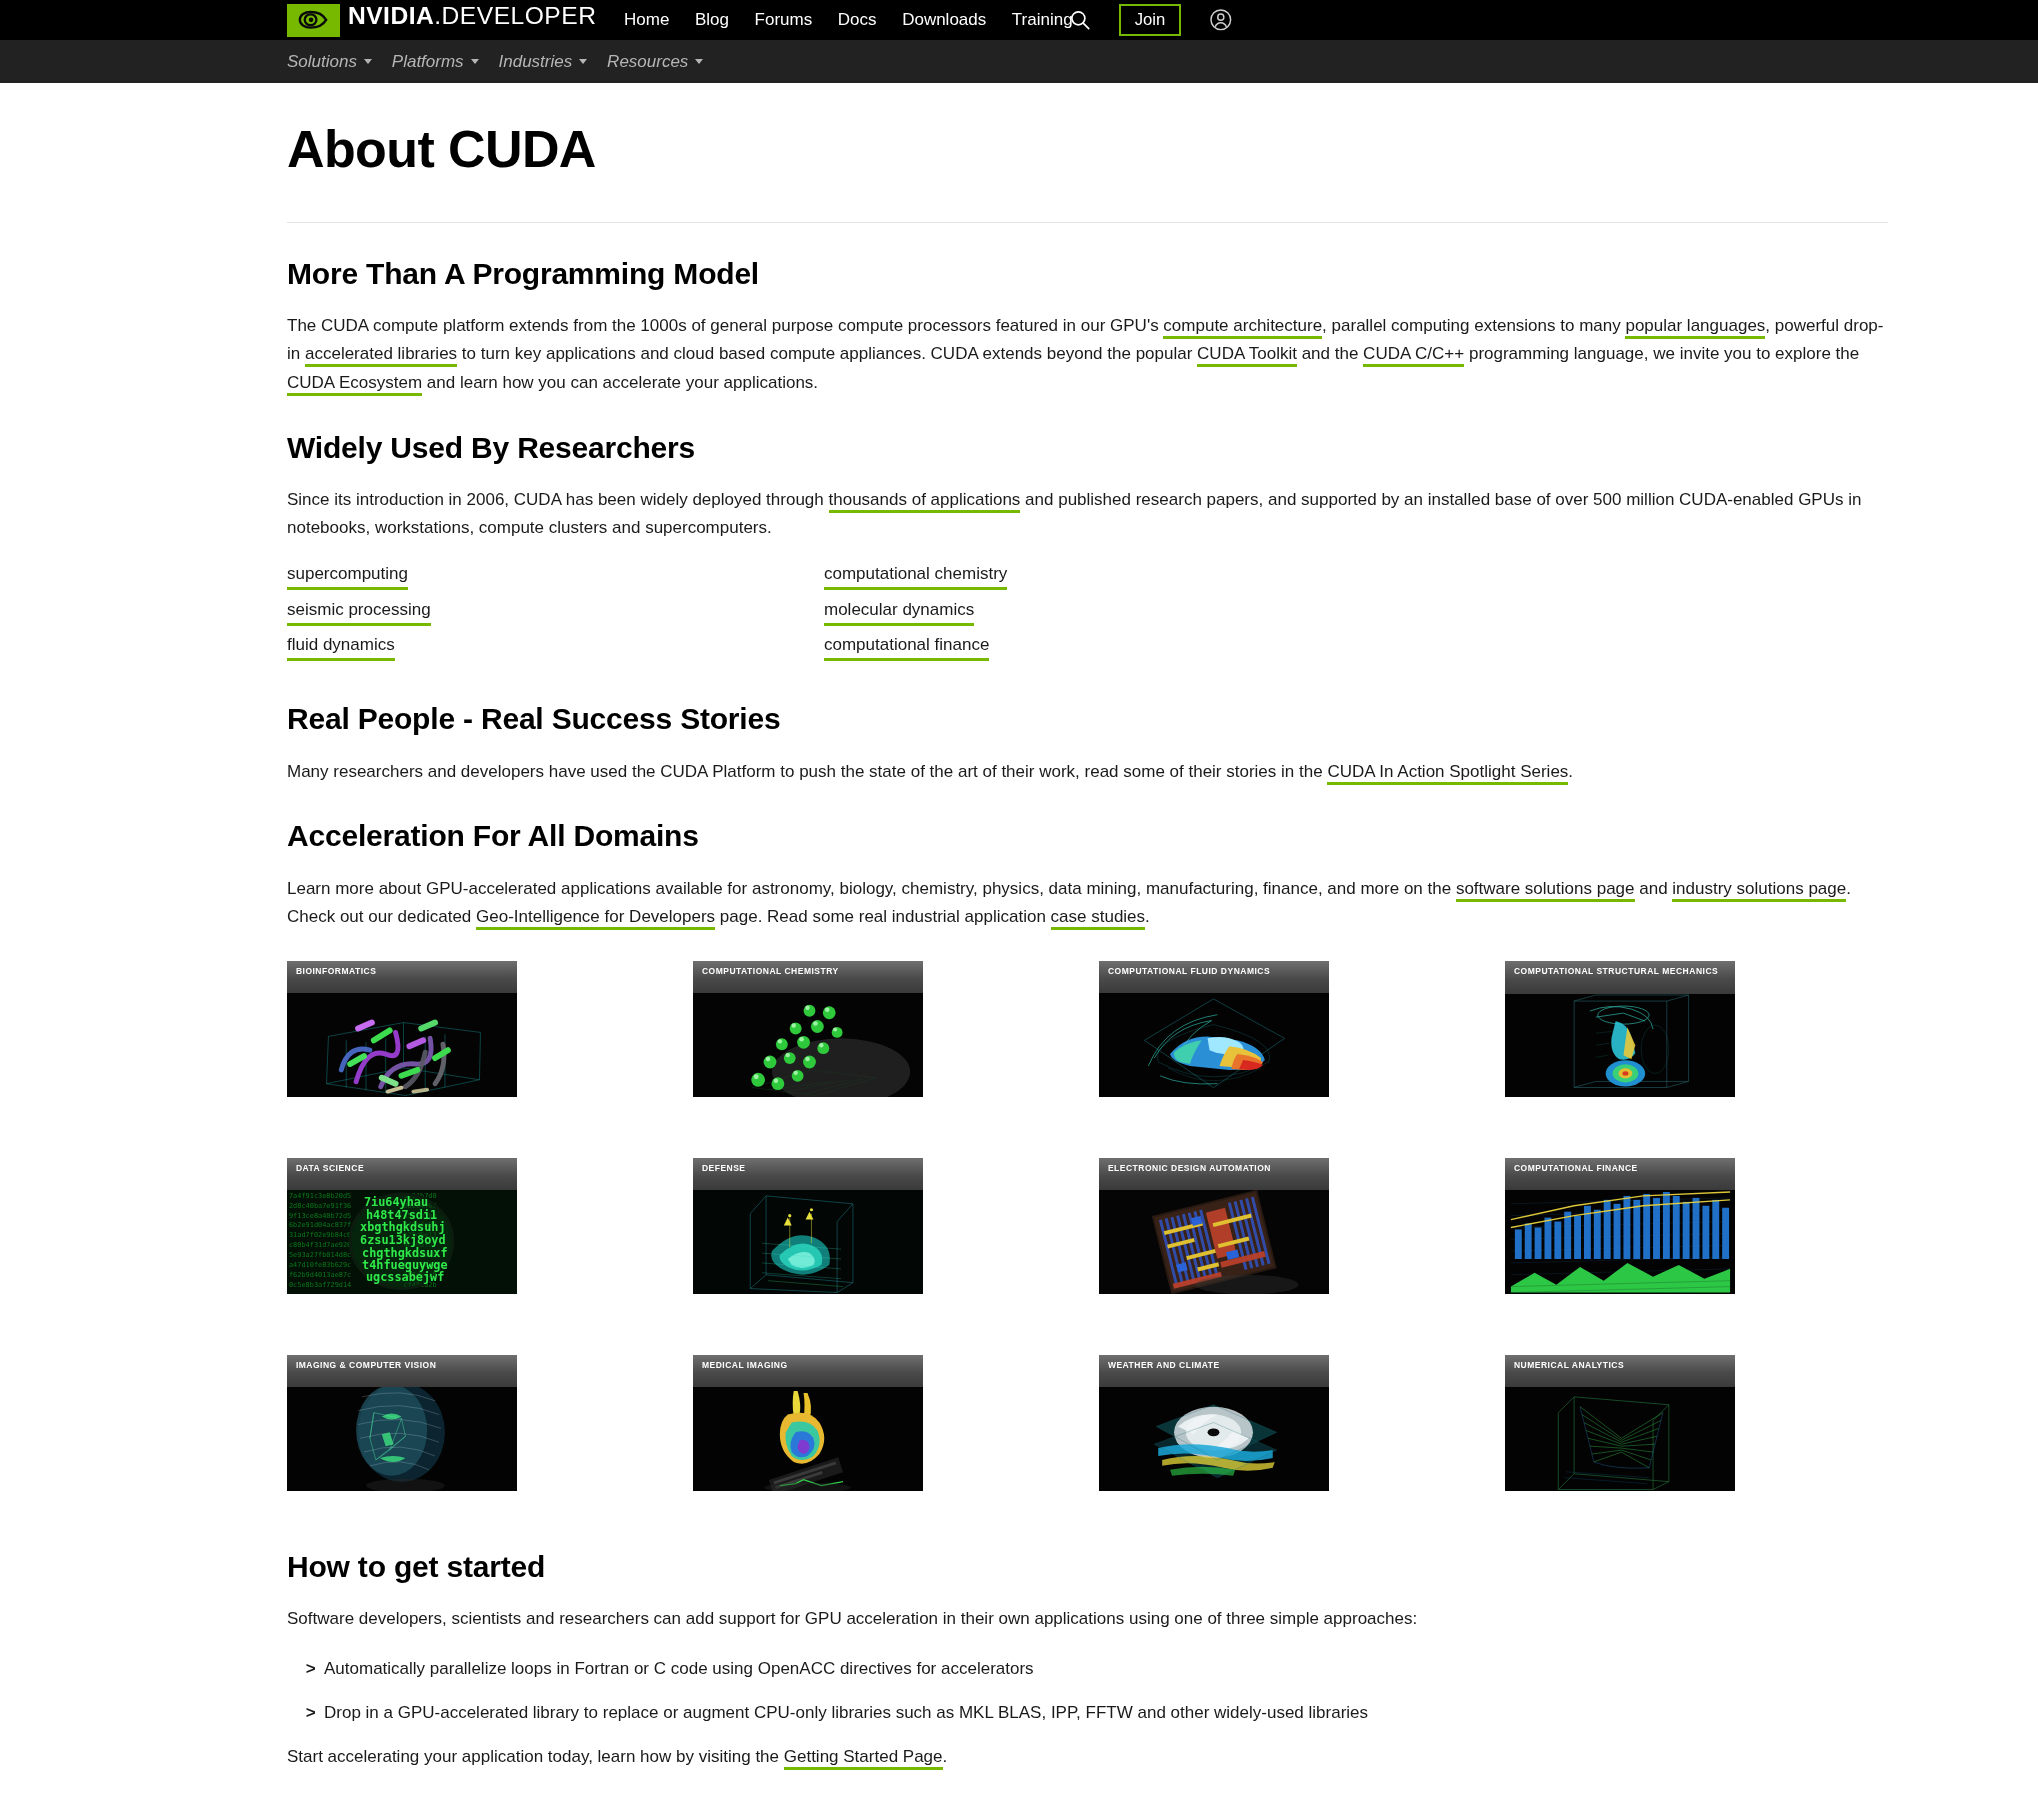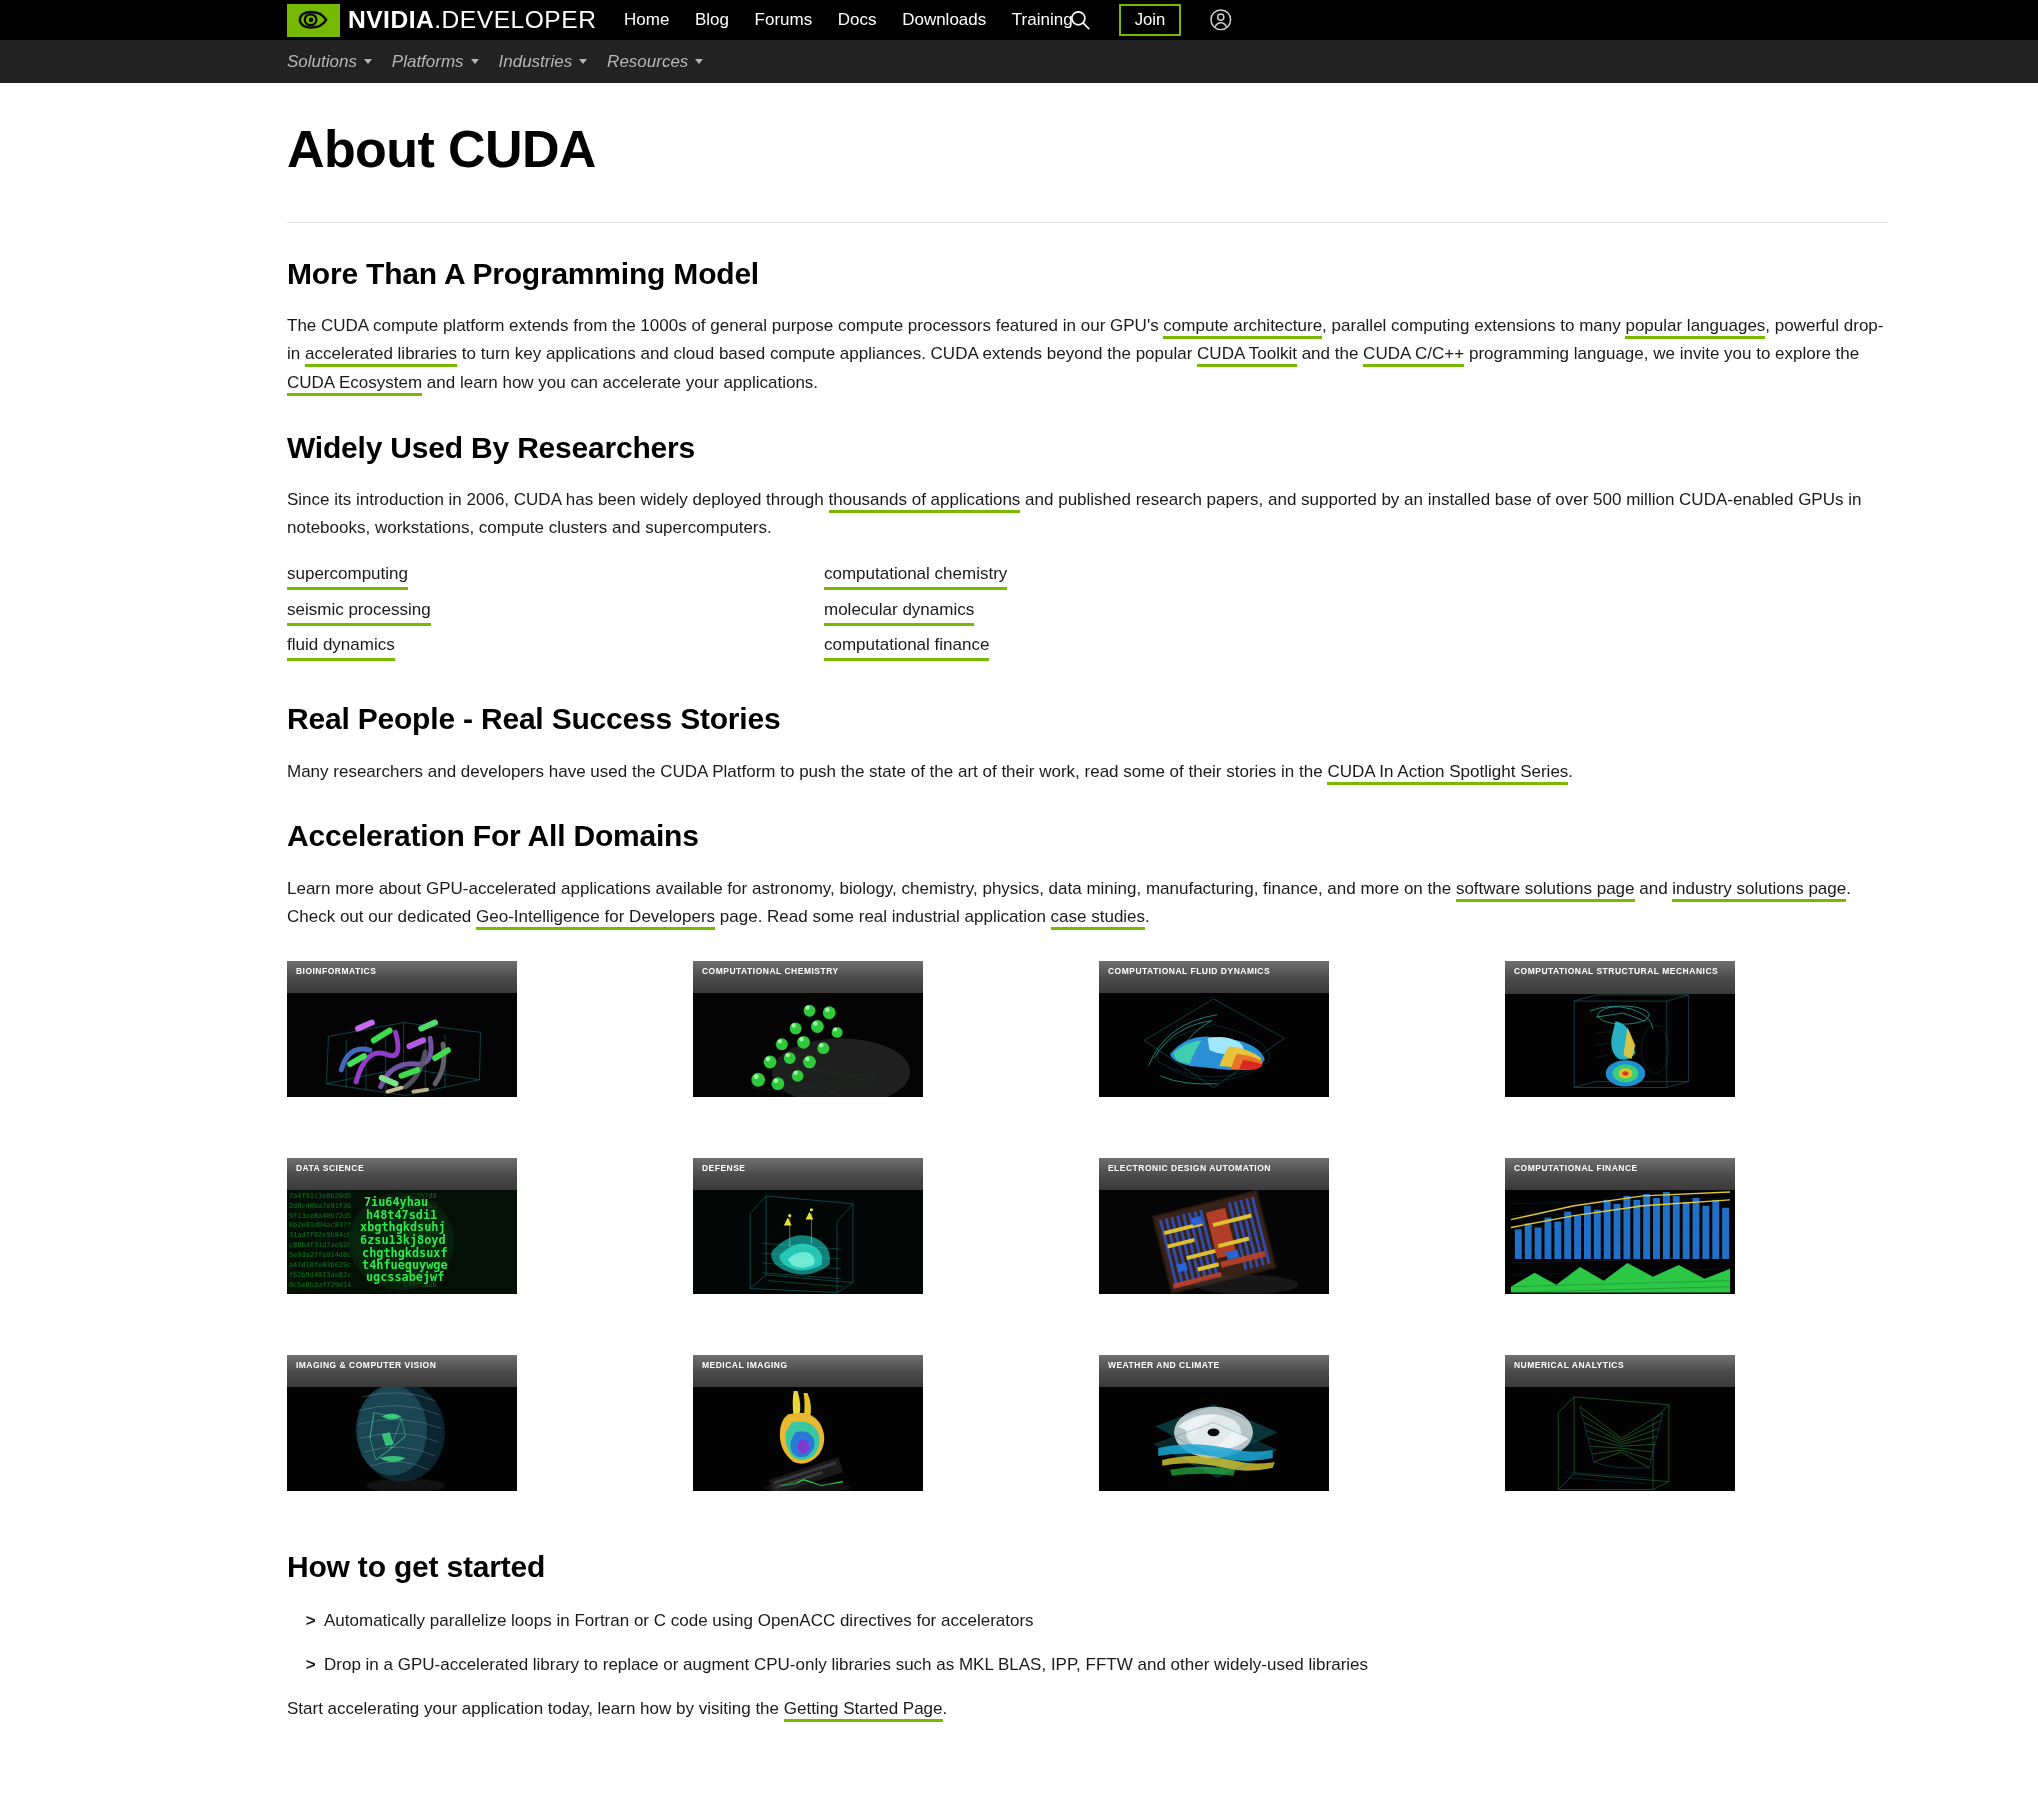--- a/index.html
+++ b/index.html
@@ -12,21 +12,21 @@
 
   
   .topbar {
     height: 40px;
     background: #000000;
     display: flex;
     align-items: center;
     position: relative;
   }
   .brand {
-    display: flex; align-items: center;
+    display: flex; 
     margin-left: 287px;
     gap: 0px;
   }
   .nv-eye {
     width: 53px; height: 33px;
     background: #76b900;
     display: flex; align-items: center; justify-content: center;
     margin-right: 7.9px;
   }
   .nv-eye svg { display: block; }
@@ -757,20 +757,21 @@
           <g stroke="#1b6fa8" stroke-width="0.4" fill="none" opacity="0.55">
             <path d="M60 92 L144 98 M62 86 L146 92"></path>
           </g>
         </svg>
       </div>
     </a>
 
   </div>
 
   <h2 class="section-title" style="margin-top:57px;">How to get started</h2>
+  <p class="body">Software developers, scientists and researchers can add support for GPU acceleration in their own applications using one of  three simple approaches:</p>
 
   <ul class="howto">
     <li>Automatically parallelize loops in Fortran or C code using OpenACC directives for accelerators</li>
     <li>Drop in a GPU-accelerated library to replace or augment CPU-only libraries such as MKL BLAS, IPP, FFTW and other widely-used libraries</li>
   </ul>
 
   <p class="body" style="margin-top:13.8px;"><span>Start accelerating your application today, learn how by visiting the </span><a class="glink" href="#">Getting Started Page</a><span>.</span></p>
 
 </main>
 

